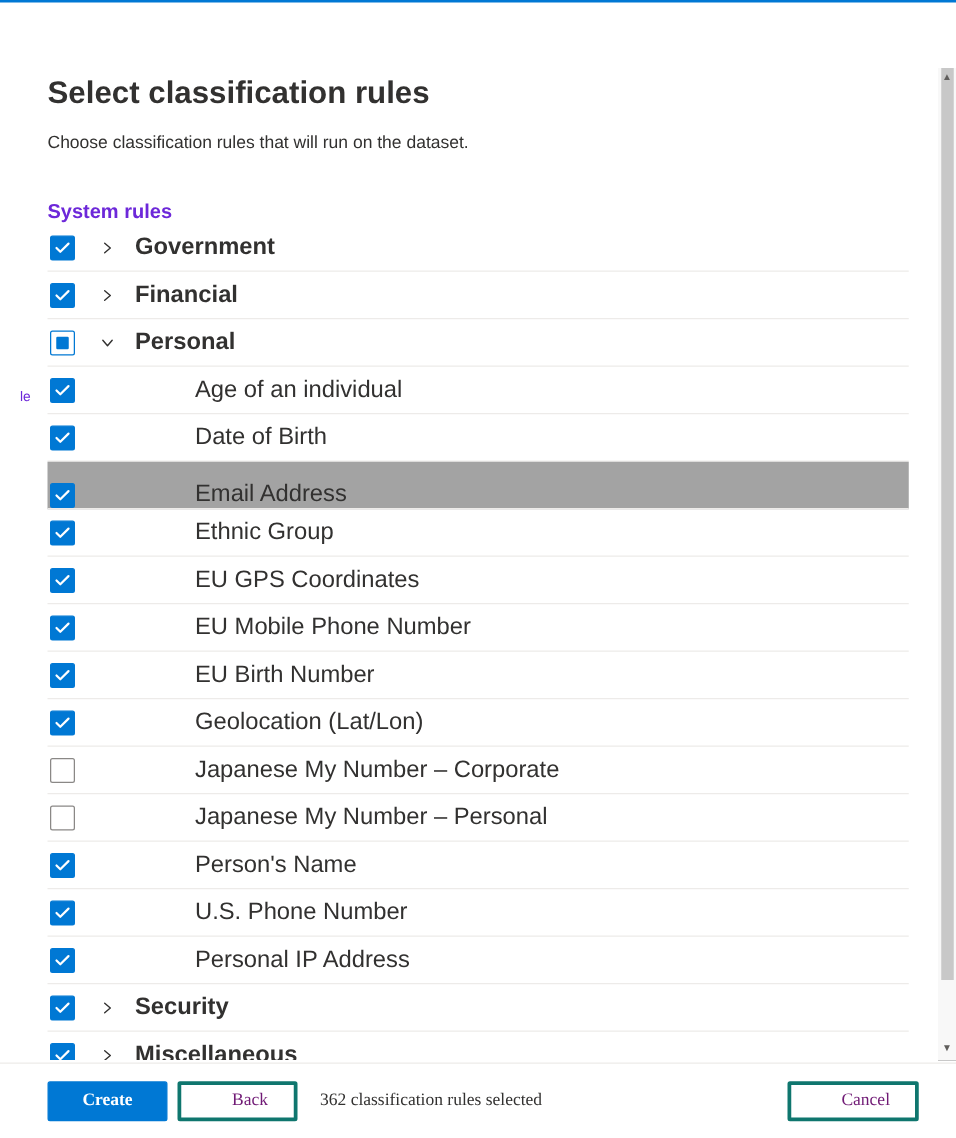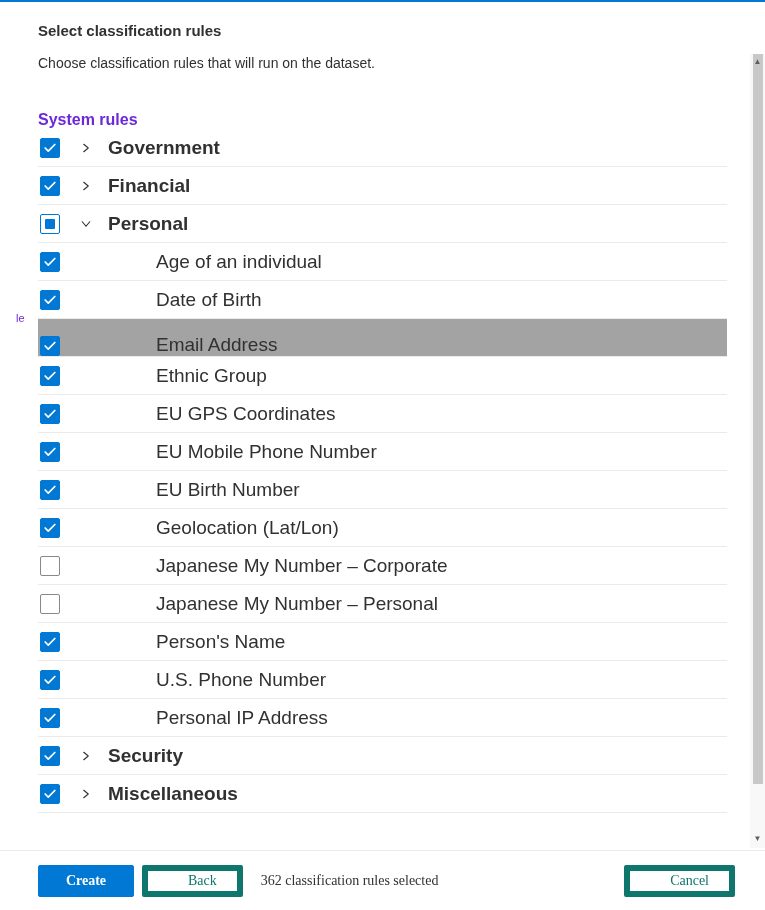--- a/index.html
+++ b/index.html
@@ -12,24 +12,25 @@
       overflow: hidden;
       position: relative;
       border-top: 2px solid #0078d4;
     }
     .content {
       padding: 20px 38px 0 38px;
       height: 846px;
       overflow-y: auto;
     }
     .header-title {
-      font-size: 15px;
+      font-size: 25px;
       font-weight: 600;
       margin-bottom: 16px;
       color: #323130;
+      margin-top: 38px;
     }
     .header-desc {
       font-size: 14px;
       color: #323130;
       margin-bottom: 40px;
     }
     .section-title {
       font-size: 16px;
       font-weight: 600;
       margin-bottom: 0;
@@ -108,22 +109,22 @@
     }
     .btn-primary {
       background: #0078d4;
       color: #fff;
       border: 1px solid #0078d4;
       font-weight: 600;
       min-width: 96px;
     }
     .btn-secondary {
       background: #fff;
-      color: #0f766e;
-      border: 6px solid #0f766e;
+      color: #701a75;
+      border: 3px solid #0f766e;
       min-width: 96px;
       padding-left: 40px;
     }
     .footer-status {
       font-size: 14px;
       color: #323130;
       margin-left: 18px;
     }
     .footer-spacer { flex: 1; }
     .btn + .btn { margin-left: 8px; }

